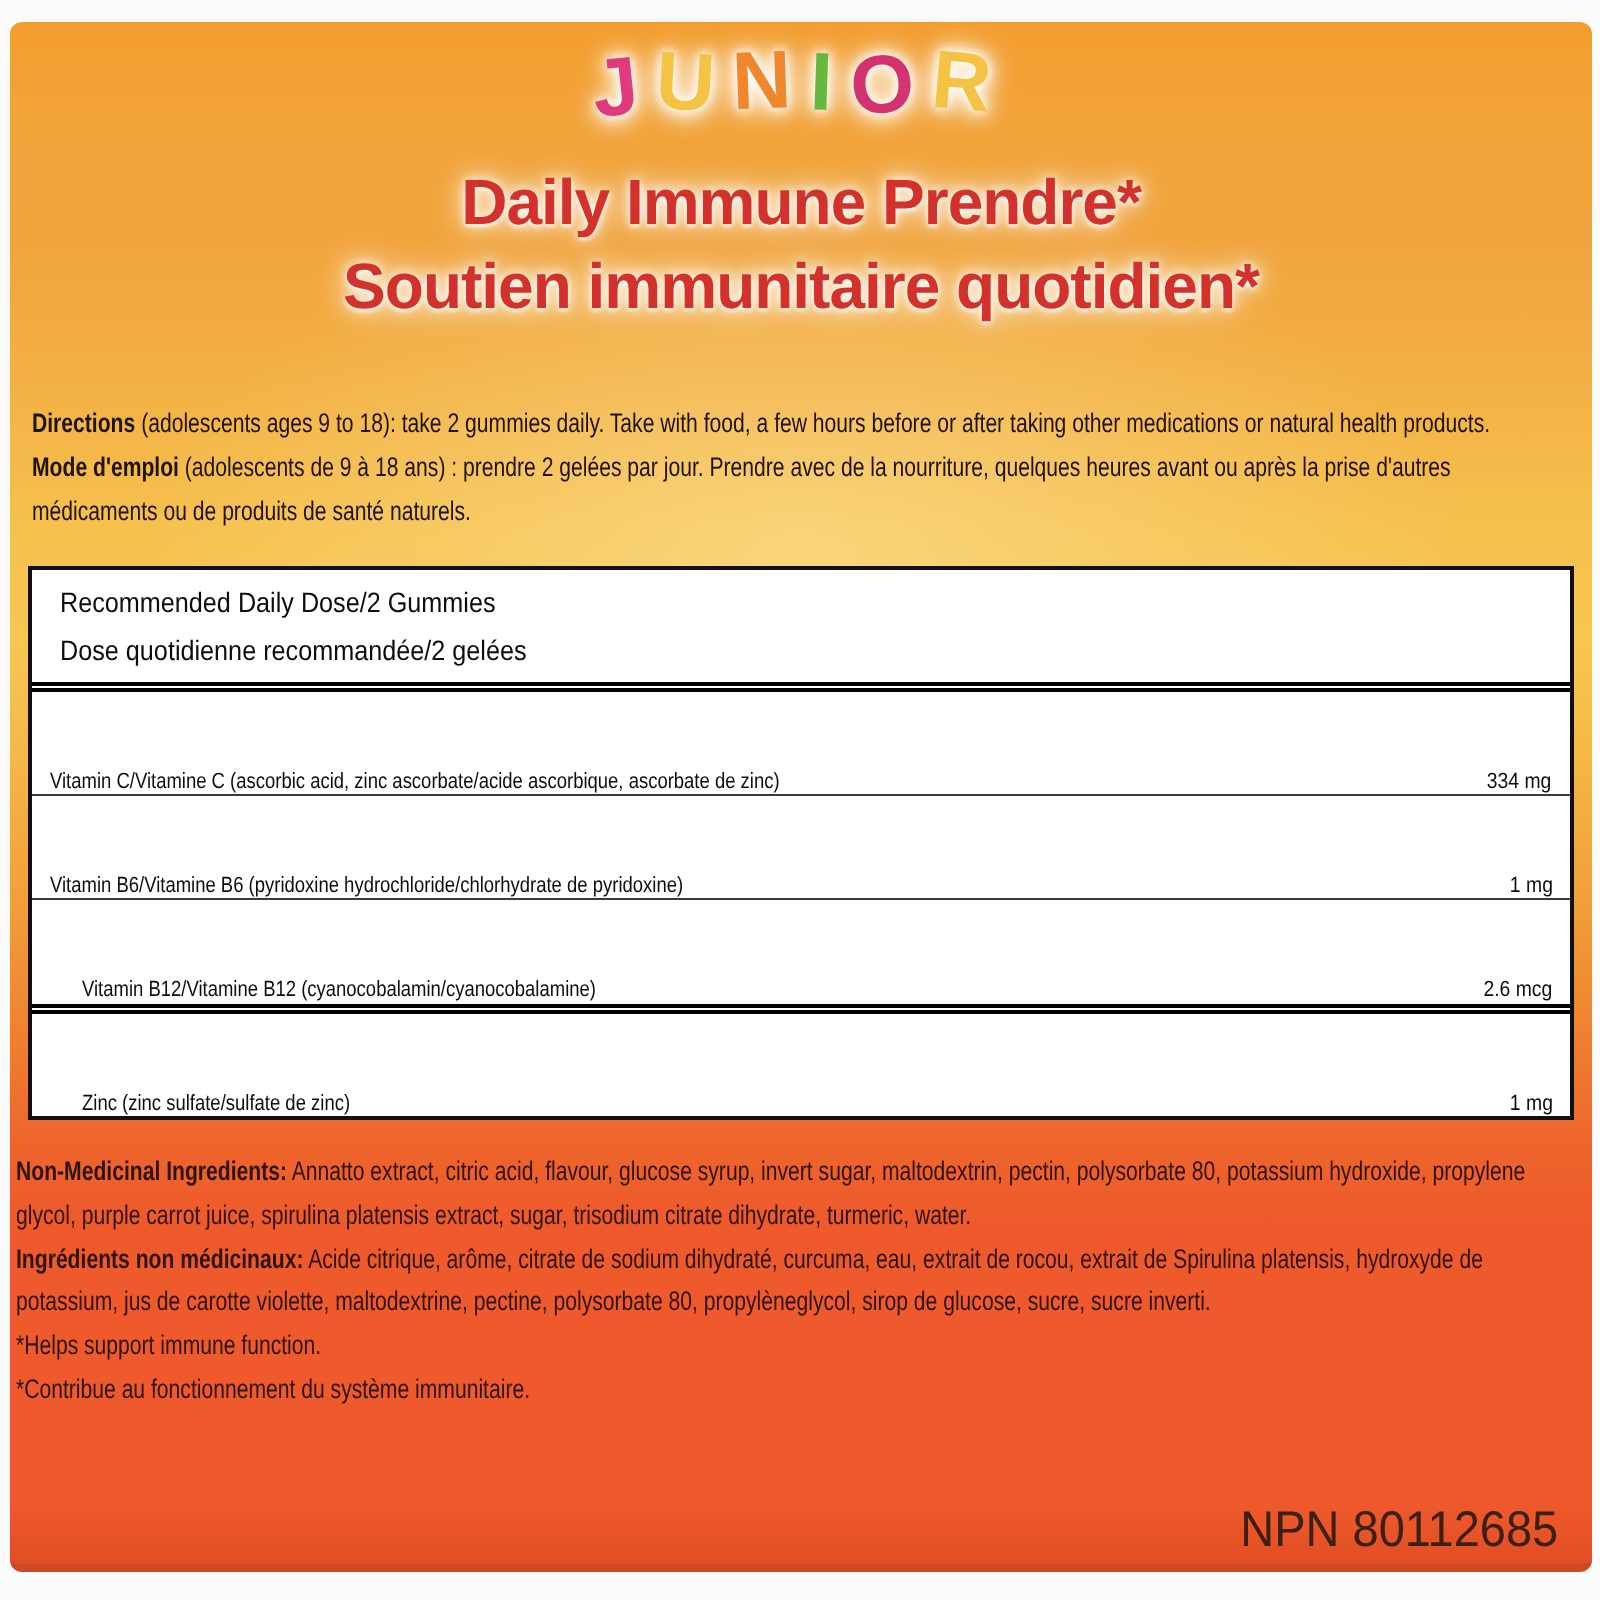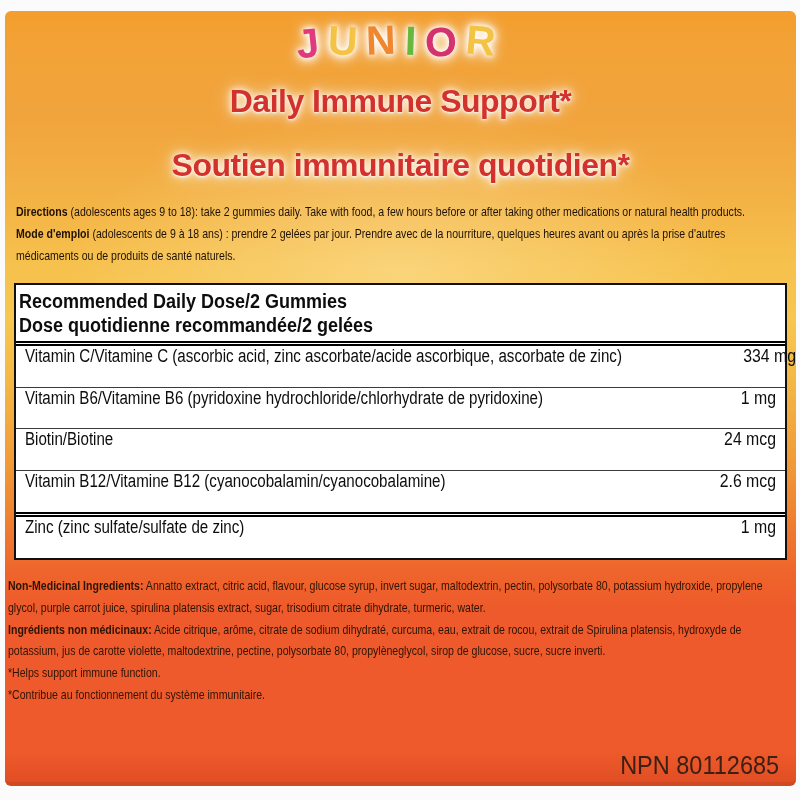--- a/index.html
+++ b/index.html
@@ -34,47 +34,47 @@
   .junior span:nth-child(5){transform:rotate(-3deg) translateY(1px);}
   .junior span:nth-child(6){transform:rotate(5deg);}
   
   .title{
     position:absolute;left:0;width:100%;text-align:center;
     font-weight:bold;font-size:32px;letter-spacing:-0.5px;color:#d2312c;
     text-shadow:0 0 6px rgba(255,255,255,.95),0 0 12px rgba(255,255,255,.85),
                 0 0 22px rgba(255,255,255,.6),0 1px 2px rgba(255,255,255,.9);
   }
   .title-en{top:72px;}
-  .title-fr{top:114px;margin-top:22px;}
+  .title-fr{top:114px;}
   
   .cond{transform-origin:left top;}
   
   .directions{position:absolute;top:190px;left:11px;width:770px;}
   .directions .cond{
     width:985px;transform:scaleX(0.782);
     font-size:13.5px;line-height:22px;color:#201204;
   }
   .directions p{margin:0;}
   
   .dosebox{
     position:absolute;top:272px;left:9px;width:773px;height:277px;
     background:#fff;border:2px solid #101010;box-sizing:border-box;
     display:flex;flex-direction:column;color:#0d0d0d;
   }
-  .t-header{padding:5px 3px 3px;font-weight:bold;font-size:20px;line-height:23.5px;}
+  .t-header{padding:5px 14px 3px;font-weight:normal;font-size:14px;line-height:23.5px;}
   .t-header div{transform:scaleX(0.90);transform-origin:left center;white-space:nowrap;}
   .sep-thick{height:5px;flex:none;margin:1px 0 0;
     background:linear-gradient(180deg,#000 0 36%,#fff 36% 60%,#000 60% 100%);}
   .t-row{
-    flex:1;display:flex;justify-content:space-between;align-items:flex-start;
-    padding:0 9px;font-size:18px;border-bottom:1.5px solid #3a3a3a;
+    flex:1;display:flex;justify-content:space-between;align-items:flex-end;
+    padding:0 9px;font-size:11px;border-bottom:1.5px solid #3a3a3a;
   }
   .t-row .rname{display:inline-block;transform:scaleX(0.84);transform-origin:left center;white-space:nowrap;}
   .t-row .rval{display:inline-block;transform:scaleX(0.88);transform-origin:right center;white-space:nowrap;}
-  .t-row.nosep,.t-row:last-child{border-bottom:none;}
+  .t-row.nosep,.t-row:last-child{border-bottom:none;margin-left:16px;}
   .t-row.bold{font-weight:bold;}
   
   .nonmed{position:absolute;top:564px;left:3px;width:770px;}
   .nonmed .cond{
     width:985px;transform:scaleX(0.782);
     font-size:13.5px;line-height:21.8px;color:#2e1406;
   }
   .nonmed p{margin:0;}
   
   .npn{
@@ -86,21 +86,21 @@
 </style>
 </head>
 <body>
 
 <div class="label">
 
   <div class="junior">
     <span style="color:#df3a7c">J</span><span style="color:#f5c343">U</span><span style="color:#f0872f">N</span><span style="color:#66b83d">I</span><span style="color:#d4326e">O</span><span style="color:#f5c343">R</span>
   </div>
 
-  <div class="title title-en">Daily Immune Support*</div>
+  <div class="title title-en">Daily Immune Prendre*</div>
   <div class="title title-fr">Soutien immunitaire quotidien*</div>
 
   <div class="directions">
     <div class="cond">
       <p><b>Directions</b><span> (adolescents ages 9 to 18): take 2 gummies daily. Take with food, a few hours before or after taking other medications or natural health products.</span></p>
       <p><b>Mode d'emploi</b><span> (adolescents de 9 à 18 ans) : prendre 2 gelées par jour. Prendre avec de la nourriture, quelques heures avant ou après la prise d'autres médicaments ou de produits de santé naturels.</span></p>
     </div>
   </div>
 
   <div class="dosebox">
@@ -110,24 +110,20 @@
     </div>
     <div class="sep-thick"></div>
 
     <div class="t-row">
       <span class="rname">Vitamin C/Vitamine C (ascorbic acid, zinc ascorbate/acide ascorbique, ascorbate de zinc)</span>
       <span class="rval">334 mg</span>
     </div>
     <div class="t-row">
       <span class="rname">Vitamin B6/Vitamine B6 (pyridoxine hydrochloride/chlorhydrate de pyridoxine)</span>
       <span class="rval">1 mg</span>
-    </div>
-    <div class="t-row">
-      <span class="rname">Biotin/Biotine</span>
-      <span class="rval">24 mcg</span>
     </div>
     <div class="t-row nosep">
       <span class="rname">Vitamin B12/Vitamine B12 (cyanocobalamin/cyanocobalamine)</span>
       <span class="rval">2.6 mcg</span>
     </div>
 
     <div class="sep-thick"></div>
 
     <div class="t-row">
       <span class="rname">Zinc (zinc sulfate/sulfate de zinc)</span>

